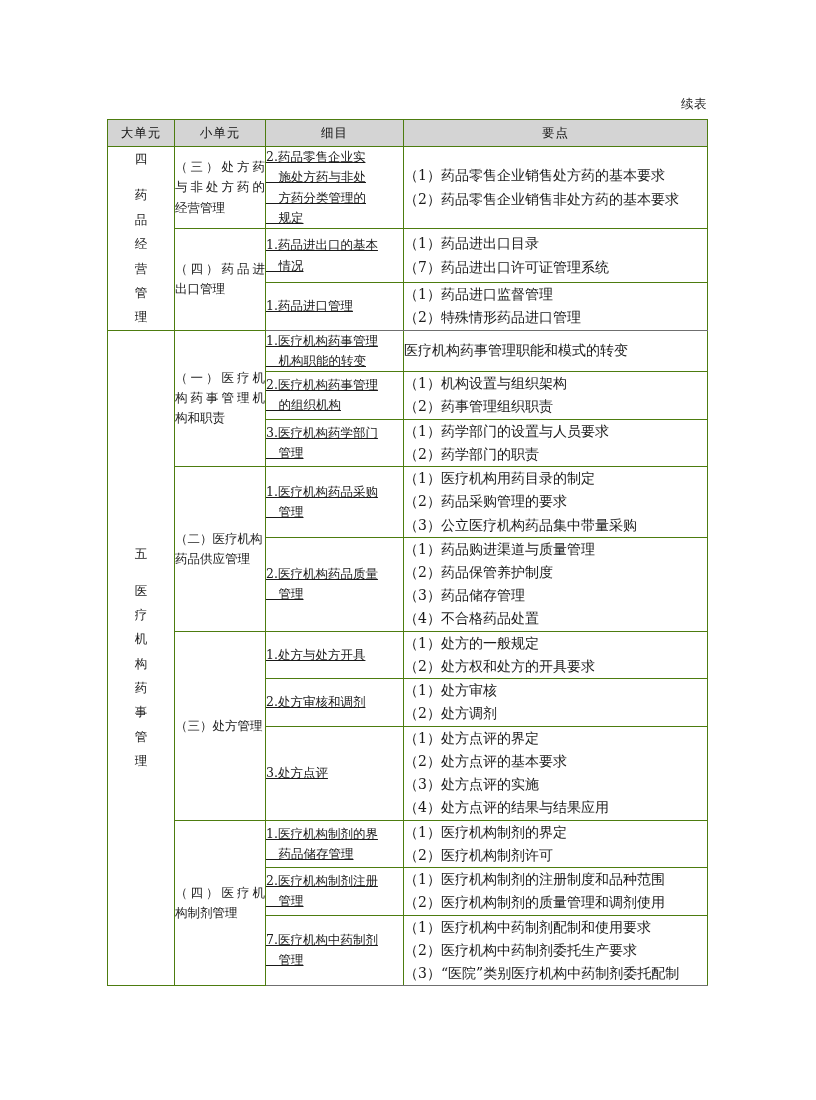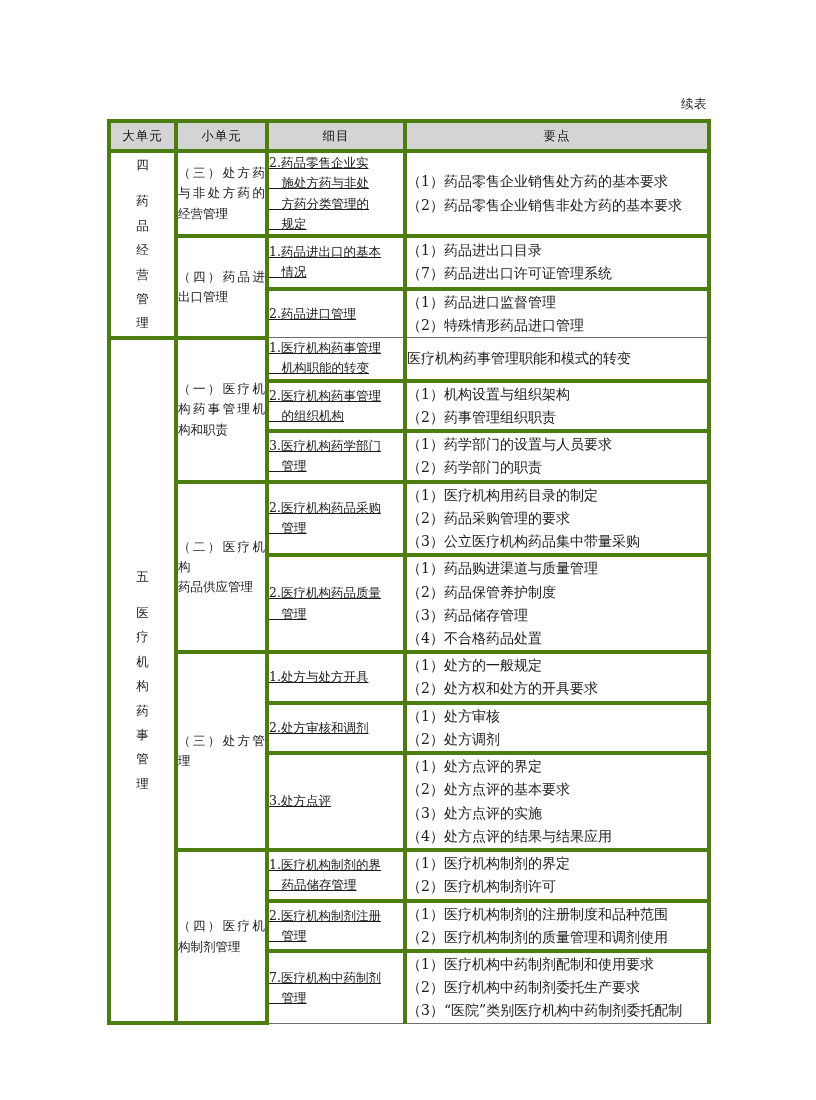--- a/index.html
+++ b/index.html
@@ -47,21 +47,21 @@
     width: 600px;
     table-layout: fixed;
     border: 1px solid #6f6f6f;
   }
   table.syllabus col.c1 { width: 67px; }
   table.syllabus col.c2 { width: 91px; }
   table.syllabus col.c3 { width: 138px; }
   table.syllabus col.c4 { width: 304px; }
 
   table.syllabus td, table.syllabus th {
-    border: 4px solid #4d7c0f;
+    border: 1px solid #4d7c0f;
     vertical-align: middle;
     padding: 0;
     font-weight: normal;
   }
 
   
   thead th {
     background: #d4d4d4;
     text-align: center;
     font-size: 12.5px;
@@ -184,21 +184,21 @@
               <span class="d-item">1.药品进出口的基本</span>
               <span class="d-item">　情况</span>
             </td>
             <td class="points">
               <span class="p-line">（1）药品进出口目录</span>
               <span class="p-line">（7）药品进出口许可证管理系统</span>
             </td>
           </tr>
           <tr class="sec-end">
             <td class="detail">
-              <span class="d-item">2.药品进口管理</span>
+              <span class="d-item">1.药品进口管理</span>
             </td>
             <td class="points">
               <span class="p-line">（1）药品进口监督管理</span>
               <span class="p-line">（2）特殊情形药品进口管理</span>
             </td>
           </tr>
           <tr class="sec-start">
             <td class="bigunit" rowspan="11"><span class="vert"><span class="num">五</span><span class="ch">医</span><span class="ch">疗</span><span class="ch">机</span><span class="ch">构</span><span class="ch">药</span><span class="ch">事</span><span class="ch">管</span><span class="ch">理</span></span></td>
             <td class="subunit" rowspan="3">
               <span class="su-line j">（一）医疗机</span>
@@ -232,21 +232,21 @@
               <span class="p-line">（1）药学部门的设置与人员要求</span>
               <span class="p-line">（2）药学部门的职责</span>
             </td>
           </tr>
           <tr>
             <td class="subunit" rowspan="2">
               <span class="su-line">（二）医疗机构</span>
               <span class="su-line">药品供应管理</span>
             </td>
             <td class="detail">
-              <span class="d-item">2.医疗机构药品采购</span>
+              <span class="d-item">1.医疗机构药品采购</span>
               <span class="d-item">　管理</span>
             </td>
             <td class="points">
               <span class="p-line">（1）医疗机构用药目录的制定</span>
               <span class="p-line">（2）药品采购管理的要求</span>
               <span class="p-line">（3）公立医疗机构药品集中带量采购</span>
             </td>
           </tr>
           <tr>
             <td class="detail">

